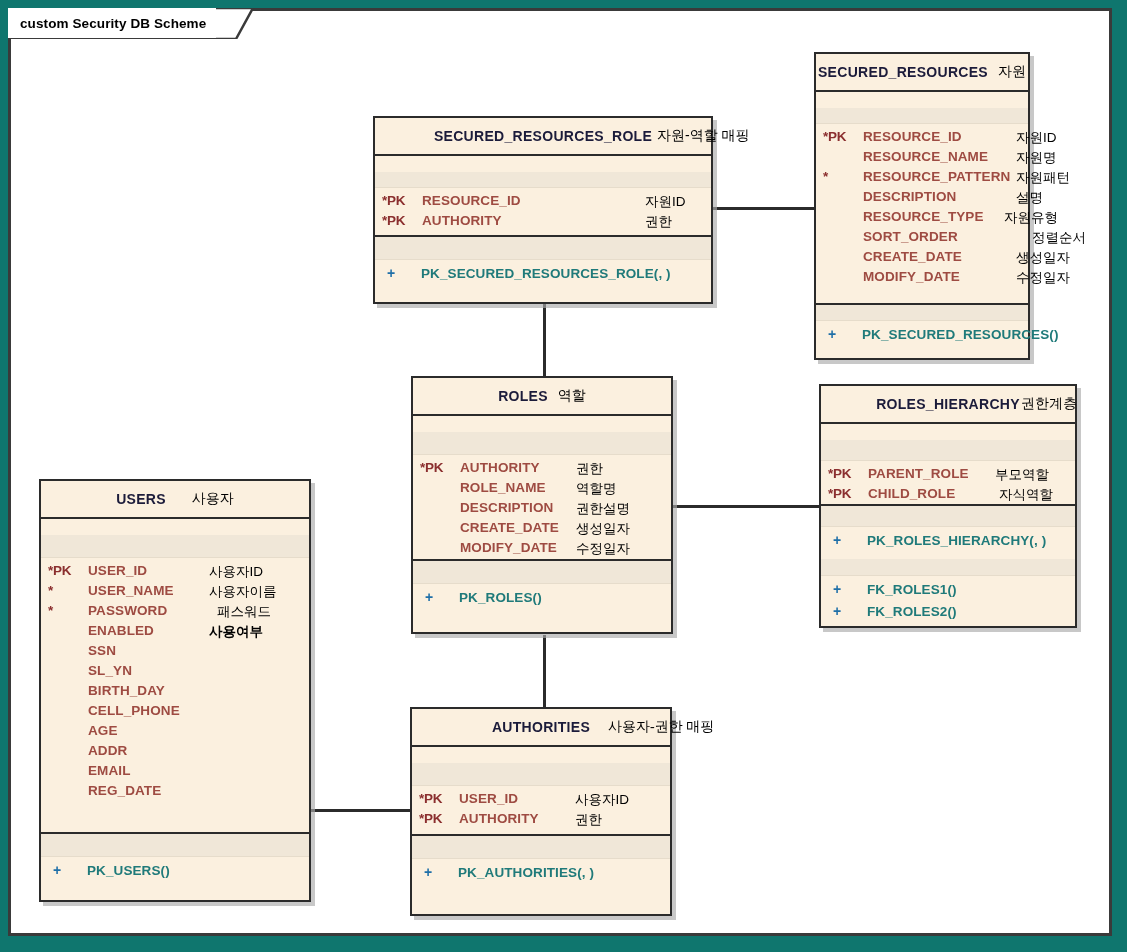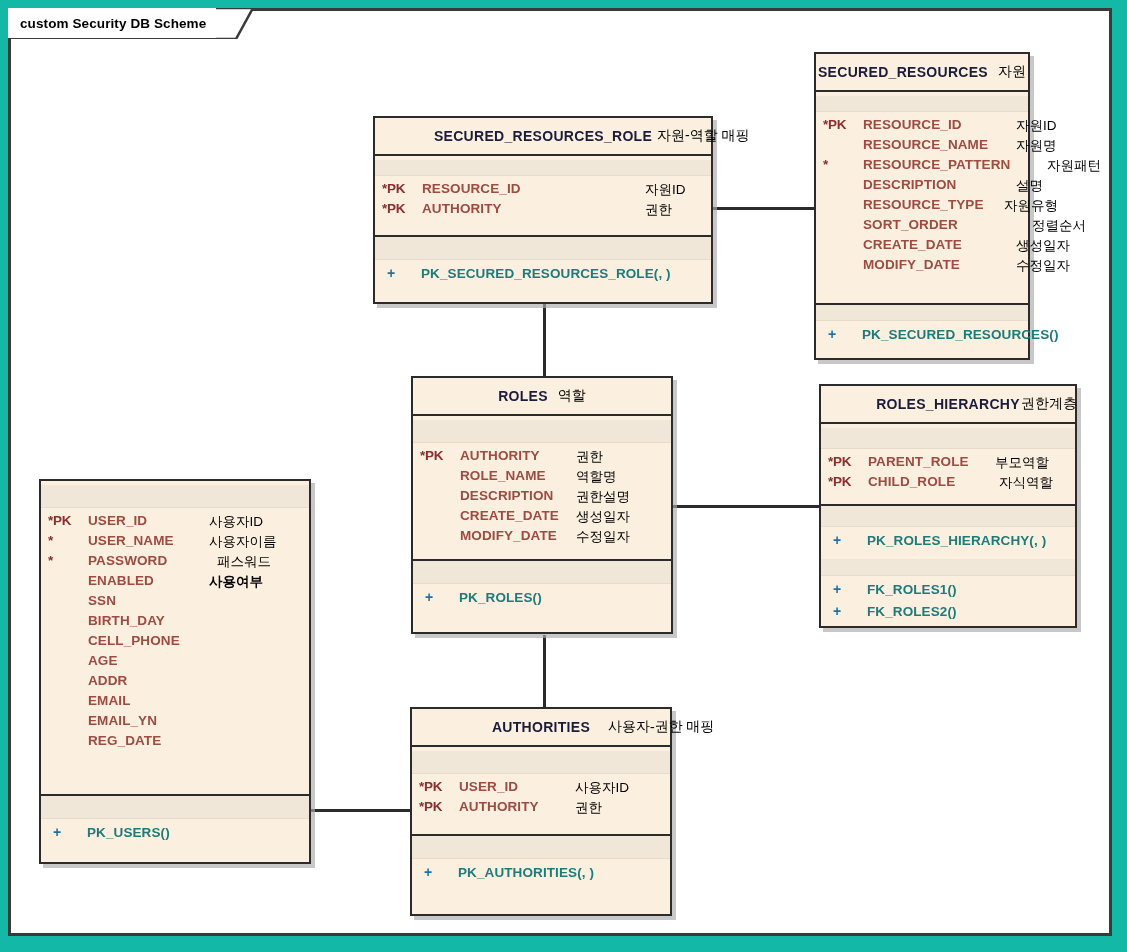--- a/index.html
+++ b/index.html
@@ -7,21 +7,21 @@
     padding: 0;
     background: #ffffff;
   }
   body {
     font-family: "Liberation Sans", "DejaVu Sans", sans-serif;
   }
   #canvas {
     position: relative;
     width: 1127px;
     height: 952px;
-    background: #14b8a6;
+    background: #0f766e;
     overflow: hidden;
   }
 
   
   .frame {
     position: absolute;
     left: 8px;
     top: 8px;
     width: 1104px;
     height: 928px;
@@ -99,21 +99,21 @@
     font-weight: normal;
     color: #000000;
     white-space: nowrap;
     margin-left: 10px;
   }
 
   
   .ent-attrs {
     box-sizing: border-box;
     border-bottom: 2px solid #2b2b2b;
-    padding: 4px 0 10px 0;
+    padding: 16px 0 10px 0;
     background: #fbf0df;
     position: relative;
   }
   .strip {
     height: 15px;
     background: #f0e7d8;
     border-bottom: 1px solid #e6dccb;
     margin-bottom: 5px;
   }
   .attr-row {
@@ -209,21 +209,21 @@
         <span class="attr-kr" style="left:200px;">자원ID</span>
       </div>
       <div class="attr-row">
         <span class="attr-key"></span>
         <span class="attr-name">RESOURCE_NAME</span>
         <span class="attr-kr" style="left:200px;">자원명</span>
       </div>
       <div class="attr-row">
         <span class="attr-key">*</span>
         <span class="attr-name">RESOURCE_PATTERN</span>
-        <span class="attr-kr" style="left:200px;margin-left:31px;">자원패턴</span>
+        <span class="attr-kr" style="left:200px;">자원패턴</span>
       </div>
       <div class="attr-row">
         <span class="attr-key"></span>
         <span class="attr-name">DESCRIPTION</span>
         <span class="attr-kr" style="left:200px;">설명</span>
       </div>
       <div class="attr-row">
         <span class="attr-key"></span>
         <span class="attr-name">RESOURCE_TYPE</span>
         <span class="attr-kr" style="left:188px;">자원유형</span>
@@ -352,20 +352,24 @@
         <span class="key-label">FK_ROLES1()</span>
       </div>
       <div class="key-row">
         <span class="key-plus">+</span>
         <span class="key-label">FK_ROLES2()</span>
       </div>
     </div>
   </div>
 
   <div class="entity" style="left:39px; top:479px; width:272px;">
+    <div class="ent-header">
+      <span class="ent-title">USERS</span>
+      <span class="ent-title-kr" style="margin-left:26px;">사용자</span>
+    </div>
     <div class="ent-attrs" style="height:315px;">
       <div class="strip" style="height:22px;"></div>
       <div class="attr-row">
         <span class="attr-key">*PK</span>
         <span class="attr-name">USER_ID</span>
         <span class="attr-kr" style="left:168px;">사용자ID</span>
       </div>
       <div class="attr-row">
         <span class="attr-key">*</span>
         <span class="attr-name">USER_NAME</span>
@@ -380,41 +384,41 @@
         <span class="attr-key"></span>
         <span class="attr-name">ENABLED</span>
         <span class="attr-kr" style="left:168px;font-weight:bold;">사용여부</span>
       </div>
       <div class="attr-row">
         <span class="attr-key"></span>
         <span class="attr-name">SSN</span>
       </div>
       <div class="attr-row">
         <span class="attr-key"></span>
+        <span class="attr-name">SL_YN</span>
+      </div>
+      <div class="attr-row">
+        <span class="attr-key"></span>
         <span class="attr-name">BIRTH_DAY</span>
       </div>
       <div class="attr-row">
         <span class="attr-key"></span>
         <span class="attr-name">CELL_PHONE</span>
       </div>
       <div class="attr-row">
         <span class="attr-key"></span>
         <span class="attr-name">AGE</span>
       </div>
       <div class="attr-row">
         <span class="attr-key"></span>
         <span class="attr-name">ADDR</span>
       </div>
       <div class="attr-row">
         <span class="attr-key"></span>
         <span class="attr-name">EMAIL</span>
-      </div>
-      <div class="attr-row">
-        <span class="attr-key"></span>
-        <span class="attr-name">EMAIL_YN</span>
       </div>
       <div class="attr-row">
         <span class="attr-key"></span>
         <span class="attr-name">REG_DATE</span>
       </div>
     </div>
     <div class="ent-keys" style="height:66px;">
       <div class="strip" style="height:22px;"></div>
       <div class="key-row">
         <span class="key-plus">+</span>

